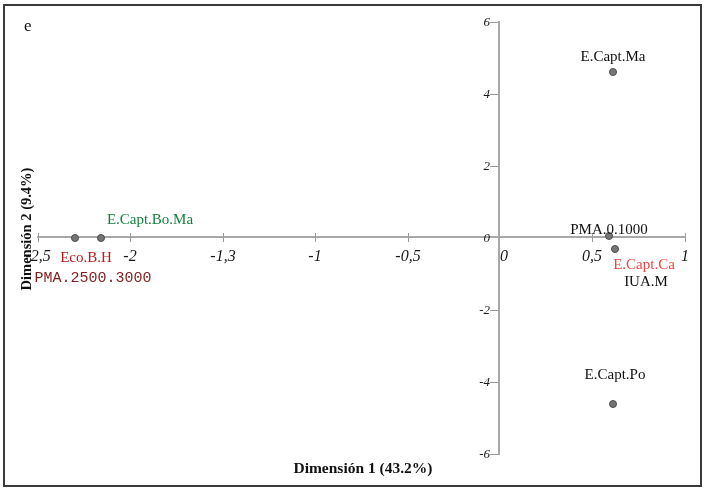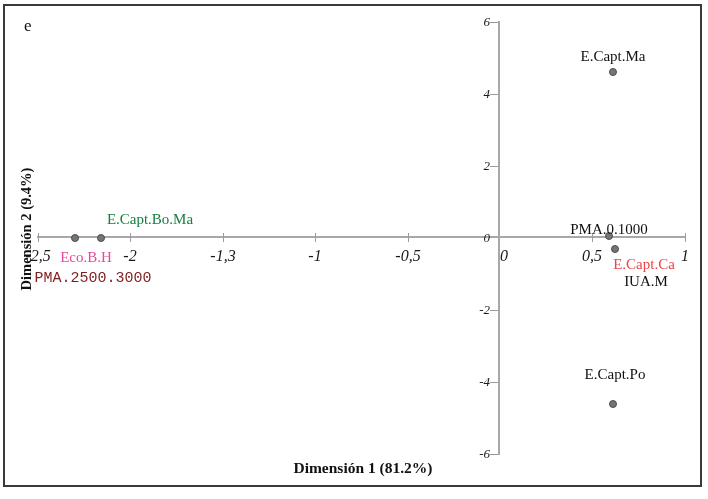--- a/index.html
+++ b/index.html
@@ -57,21 +57,21 @@
   }
 </style>
 </head>
 <body>
 
 <div class="frame"></div>
 
 <div class="plot-layer">
   <div class="panel-letter">e</div>
   <div class="ylabel">Dimensión 2 (9.4%)</div>
-  <div class="xlabel">Dimensión 1 (81.2%)</div>
+  <div class="xlabel">Dimensión 1 (43.2%)</div>
   <div id="plot-area">
       <div class="axis-line" style="left: 37px; top: 236px; width: 649px; height: 2px; background: rgb(168, 168, 168);"></div>
       <div class="axis-line" style="left: 498px; top: 21px; width: 2px; height: 434px; background: rgb(168, 168, 168);"></div>
       <div class="tick-x" style="left: 38px; top: 233px; background: rgb(155, 155, 155);"></div>
       <div class="tick-label-x" style="left: 38px; top: 247px; color: rgb(26, 26, 26);">-2,5</div>
       <div class="tick-x" style="left: 130px; top: 233px; background: rgb(155, 155, 155);"></div>
       <div class="tick-label-x" style="left: 130px; top: 247px; color: rgb(26, 26, 26);">-2</div>
       <div class="tick-x" style="left: 223px; top: 233px; background: rgb(155, 155, 155);"></div>
       <div class="tick-label-x" style="left: 223px; top: 247px; color: rgb(26, 26, 26);">-1,3</div>
       <div class="tick-x" style="left: 315px; top: 233px; background: rgb(155, 155, 155);"></div>
@@ -96,21 +96,21 @@
       <div class="tick-label-y" style="left: 490px; top: 382px; color: rgb(26, 26, 26);">-4</div>
       <div class="tick-y" style="left: 490px; top: 454px; background: rgb(155, 155, 155);"></div>
       <div class="tick-label-y" style="left: 490px; top: 454px; color: rgb(26, 26, 26);">-6</div>
       <div class="point" title="Eco.B.H" style="left: 75px; top: 238px; background: rgb(117, 117, 117); border-color: rgb(77, 77, 77);"></div>
       <div class="point" title="E.Capt.Bo.Ma" style="left: 101px; top: 238px; background: rgb(117, 117, 117); border-color: rgb(77, 77, 77);"></div>
       <div class="point" title="E.Capt.Ma" style="left: 613px; top: 72px; background: rgb(117, 117, 117); border-color: rgb(77, 77, 77);"></div>
       <div class="point" title="PMA.0.1000" style="left: 609px; top: 236px; background: rgb(117, 117, 117); border-color: rgb(77, 77, 77);"></div>
       <div class="point" title="E.Capt.Ca / IUA.M" style="left: 615px; top: 249px; background: rgb(117, 117, 117); border-color: rgb(77, 77, 77);"></div>
       <div class="point" title="E.Capt.Po" style="left: 613px; top: 404px; background: rgb(117, 117, 117); border-color: rgb(77, 77, 77);"></div>
       <div class="annotation" style="left: 110px; top: 219px; color: #15803d; margin-left: 40px;">E.Capt.Bo.Ma</div>
-      <div class="annotation" style="left: 86px; top: 257px; color: #ec4899;">Eco.B.H</div>
+      <div class="annotation" style="left: 86px; top: 257px; color: #b91c1c;">Eco.B.H</div>
       <div class="annotation" style="left: 93px; top: 278px; color: #7f1d1d; font-family: Liberation Mono, monospace;">PMA.2500.3000</div>
       <div class="annotation" style="left: 613px; top: 56px; color: rgb(17, 17, 17);">E.Capt.Ma</div>
       <div class="annotation" style="left: 609px; top: 229px; color: rgb(17, 17, 17);">PMA.0.1000</div>
       <div class="annotation" style="left: 644px; top: 264px; color: #ef4444;">E.Capt.Ca</div>
       <div class="annotation" style="left: 646px; top: 281px; color: rgb(17, 17, 17);">IUA.M</div>
       <div class="annotation" style="left: 615px; top: 374px; color: rgb(17, 17, 17);">E.Capt.Po</div>
     </div>
 </div>
 
 </body></html>

